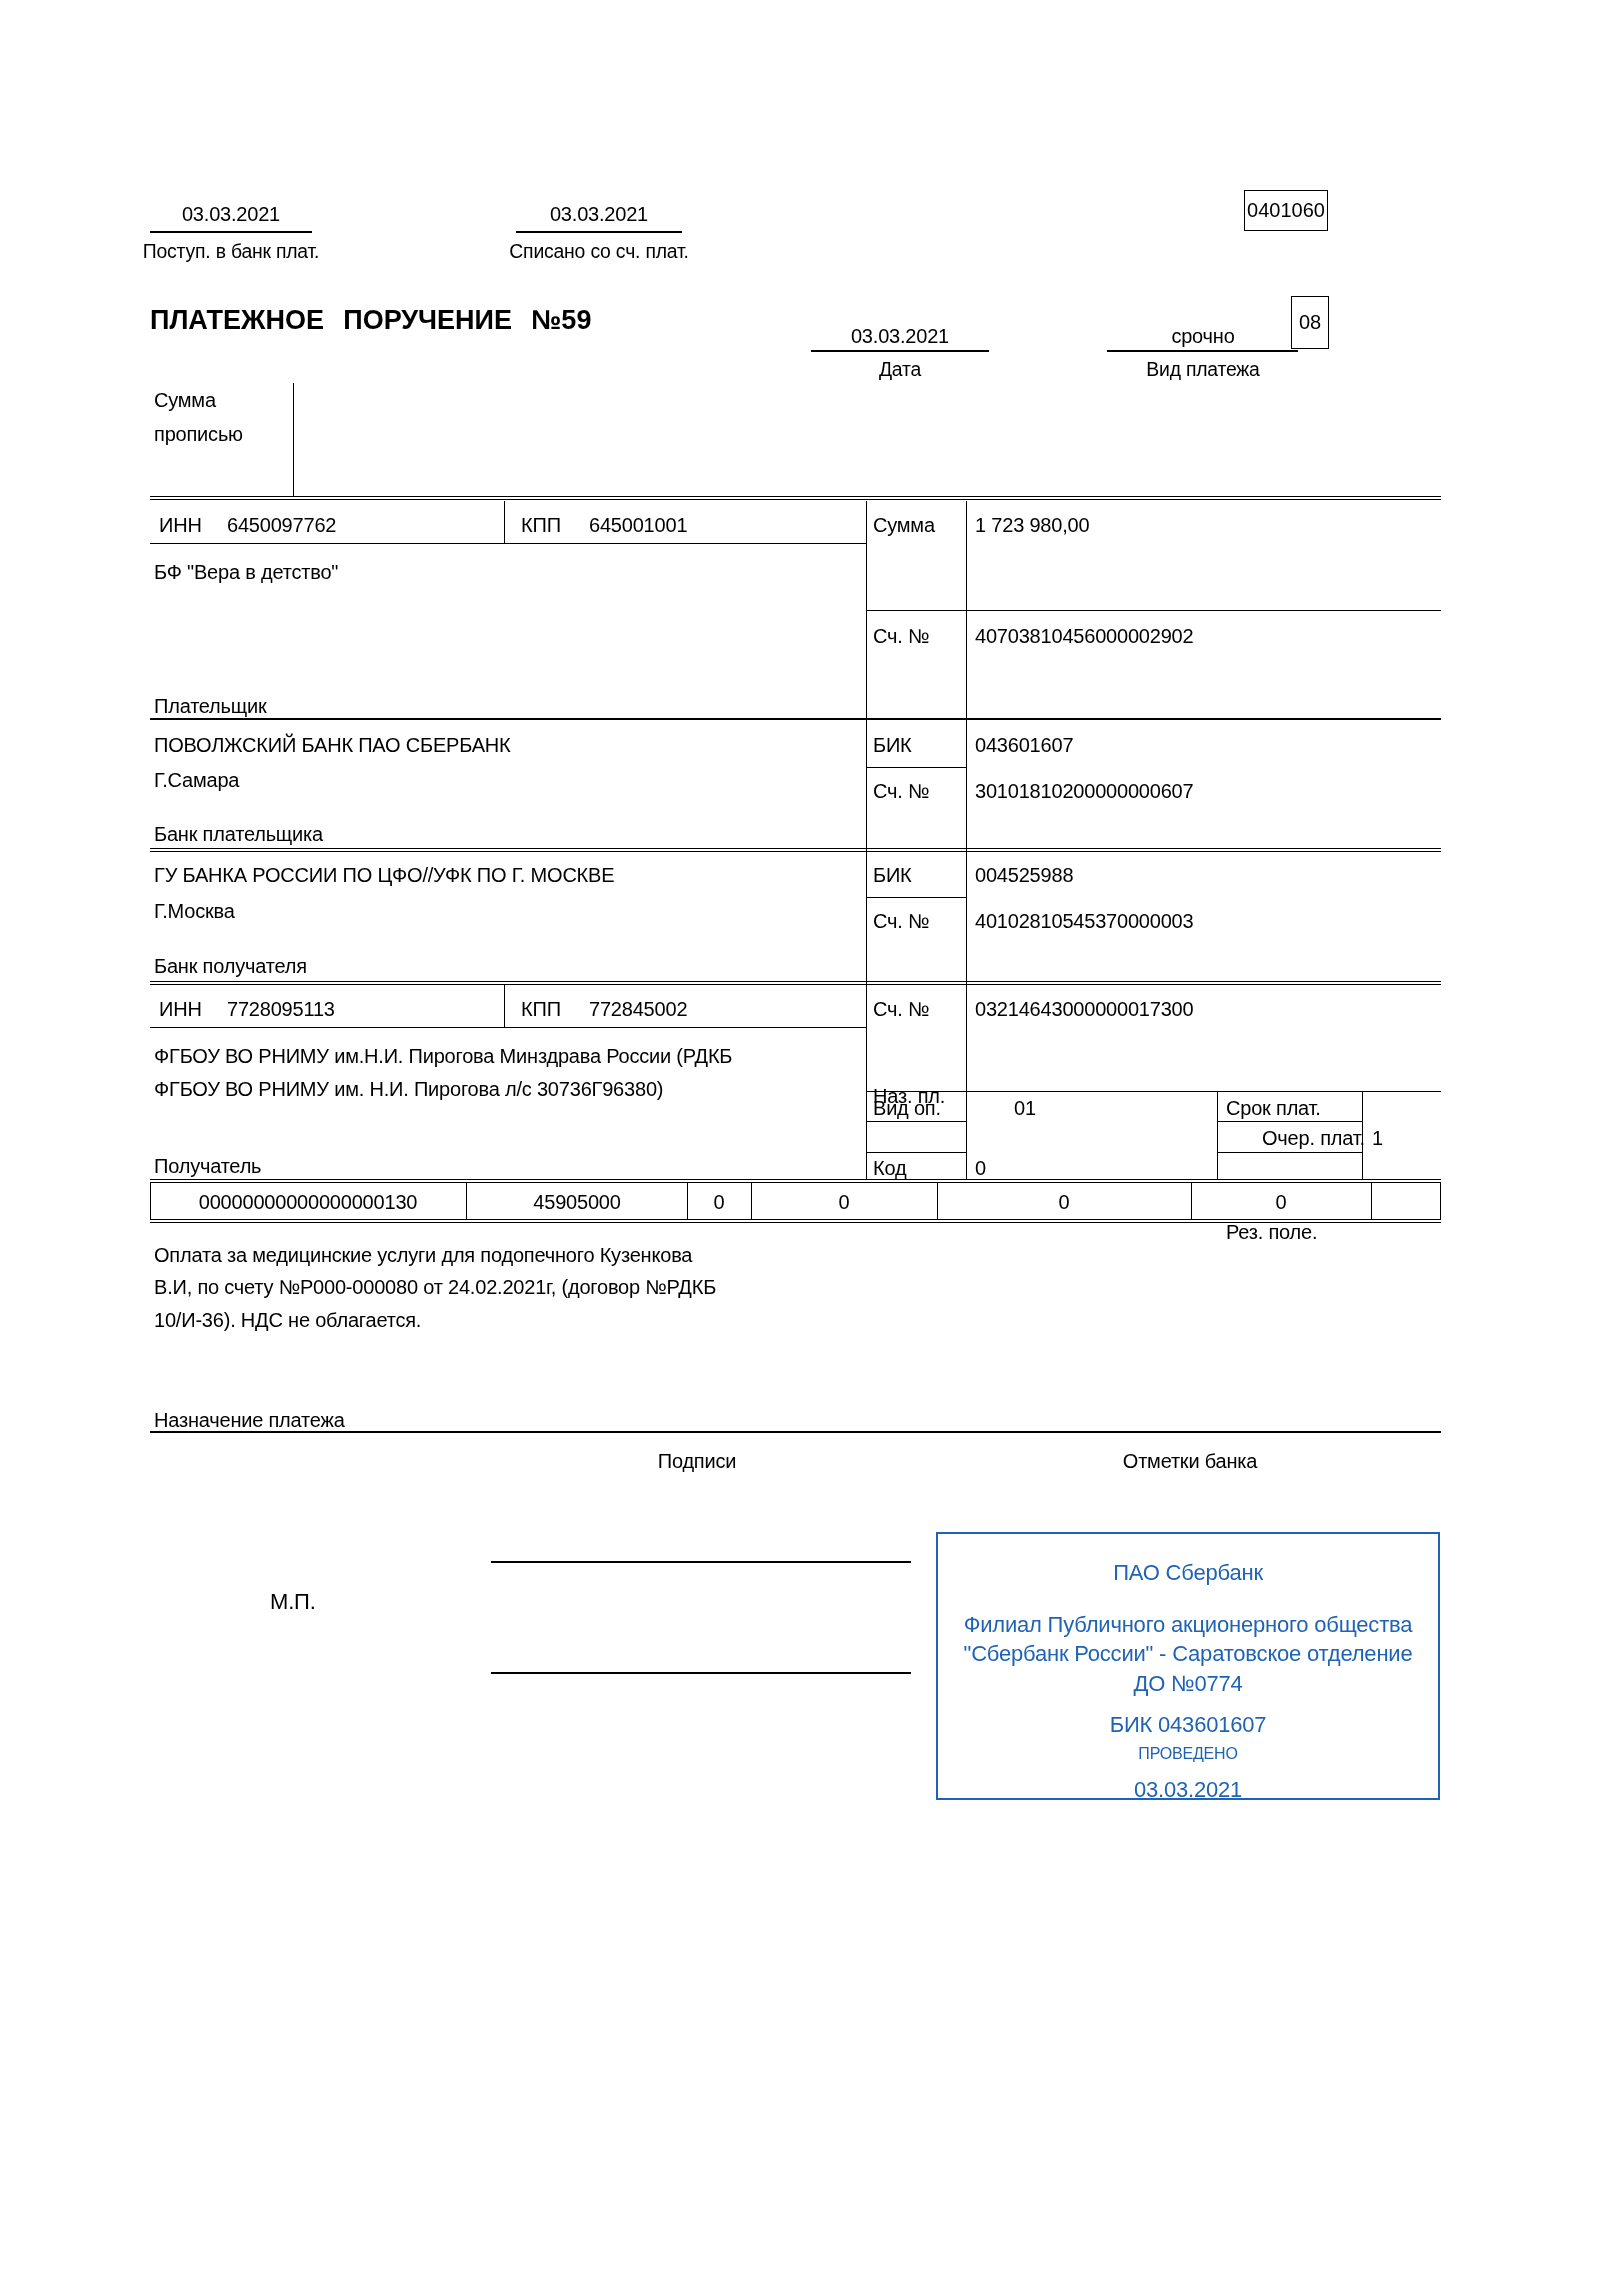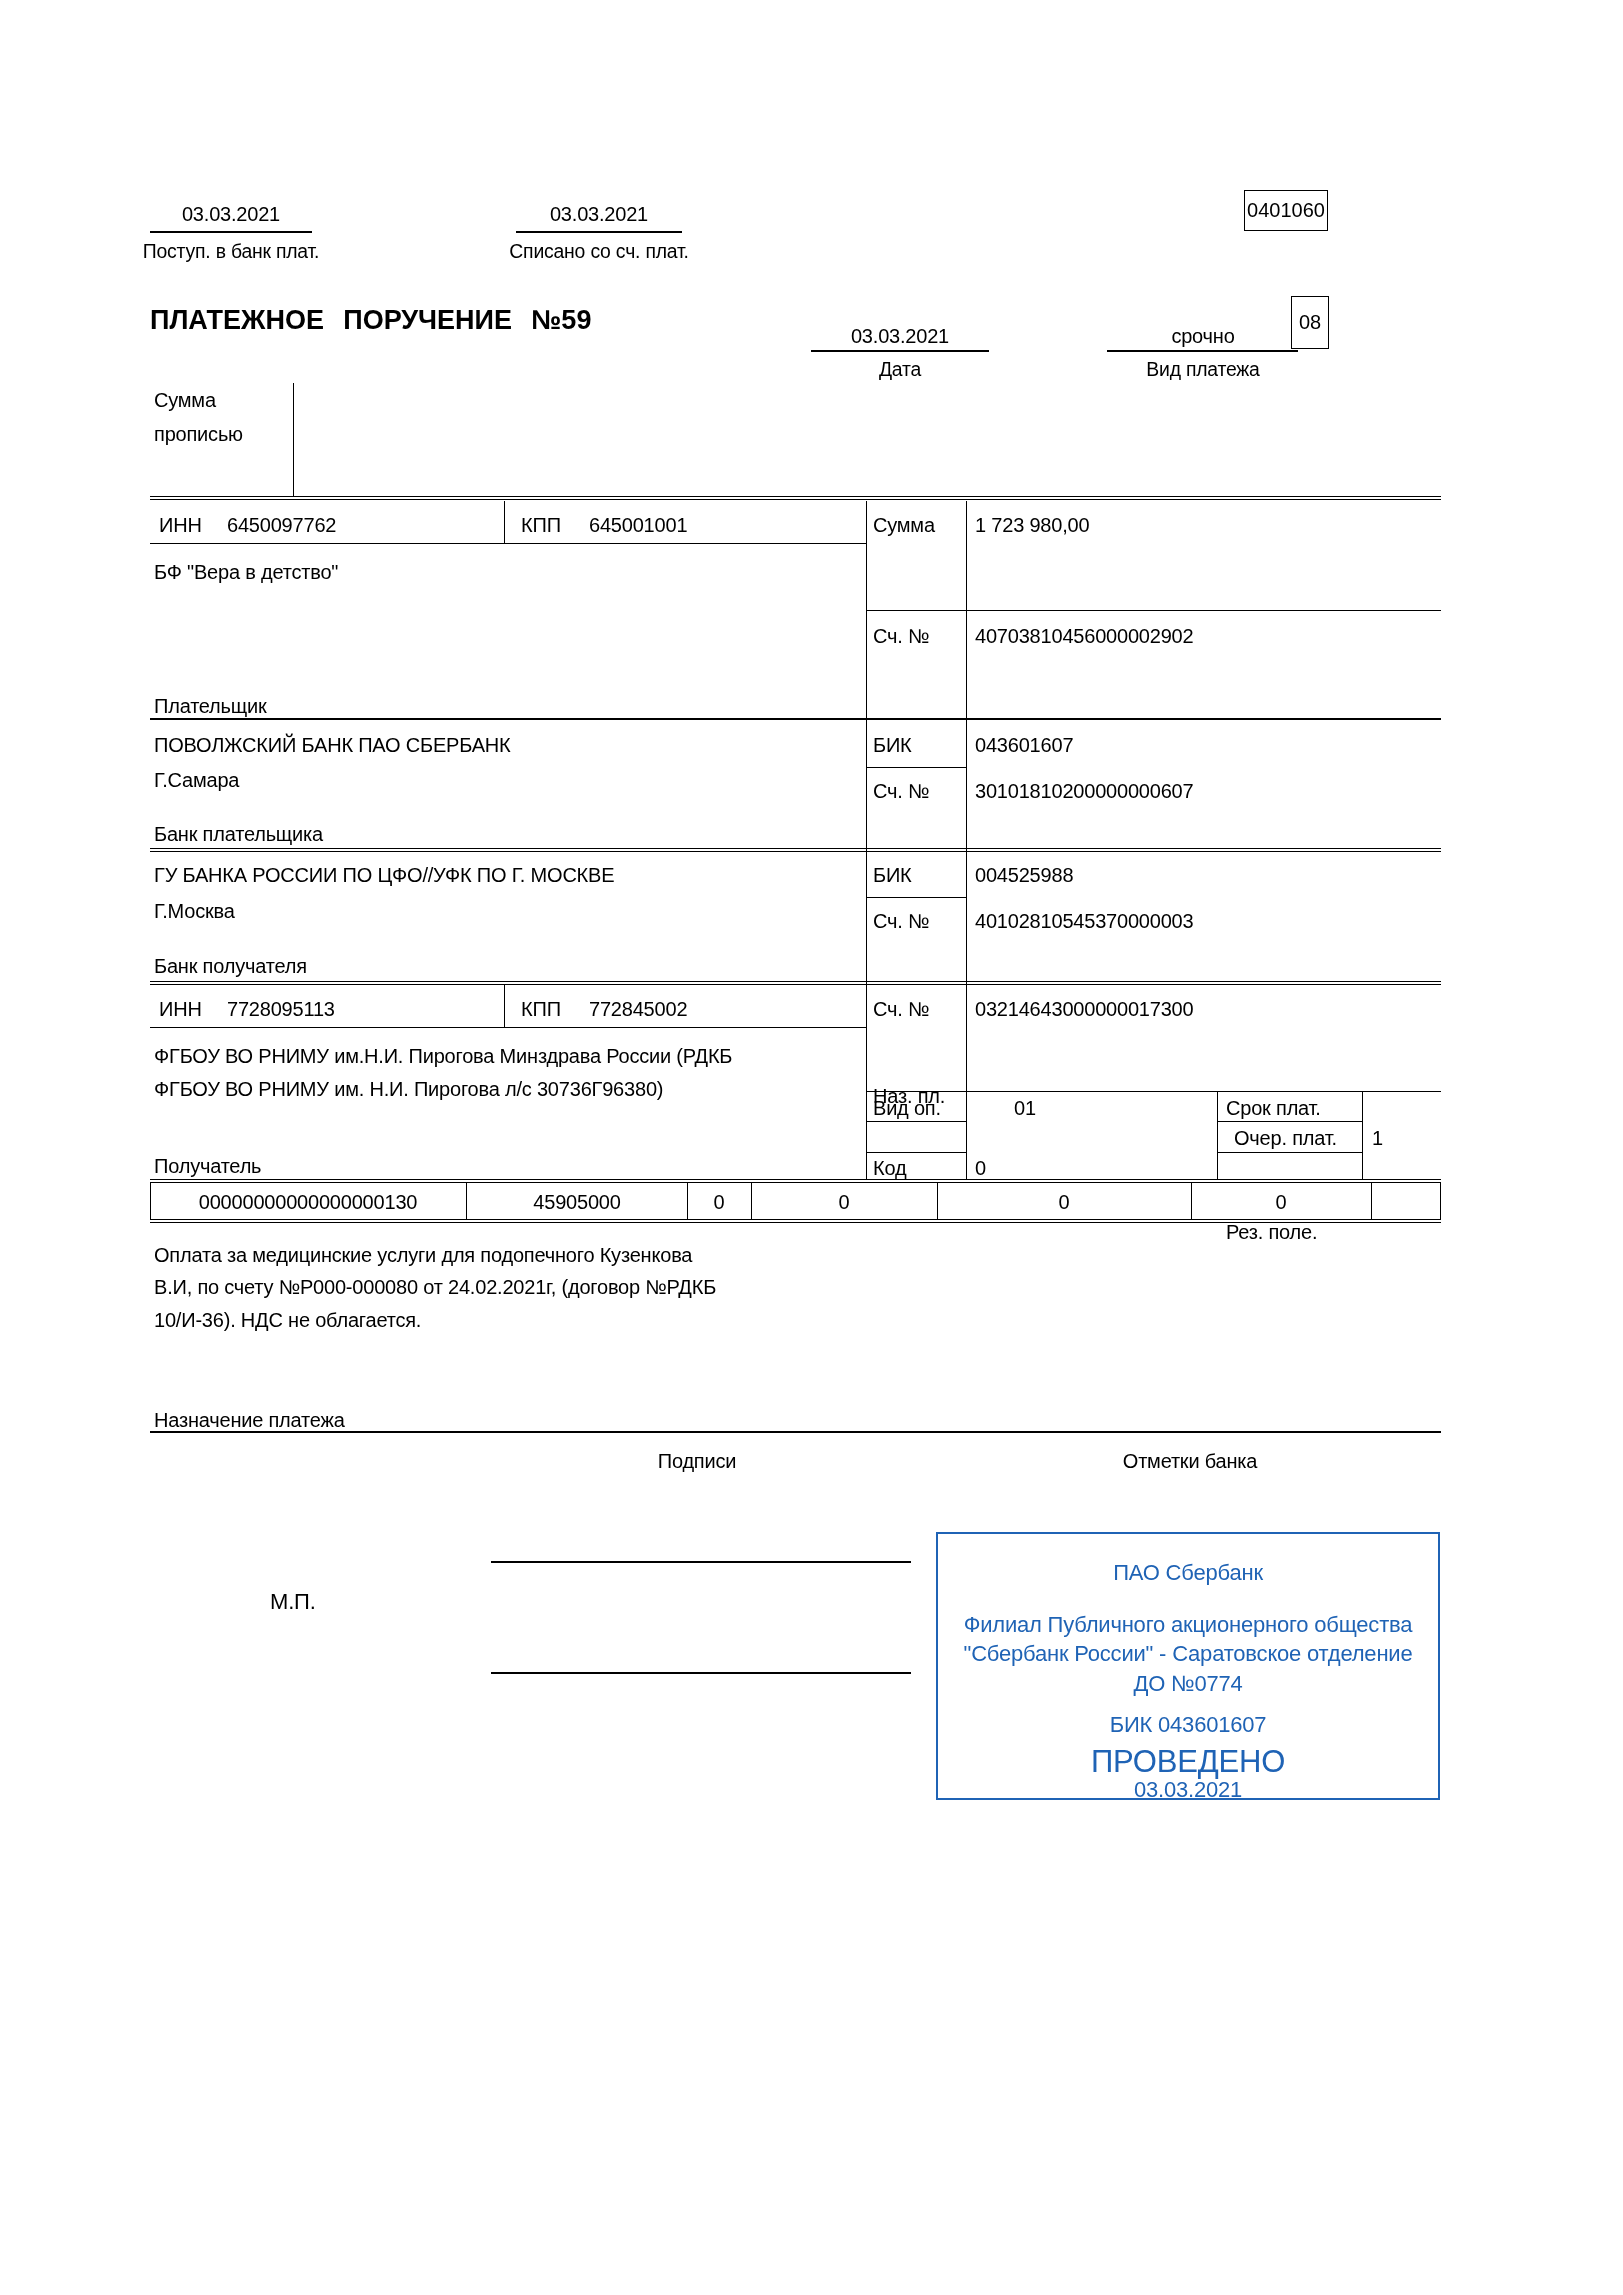--- a/index.html
+++ b/index.html
@@ -119,21 +119,21 @@
   <div class="vl" style="left:1217px; top:1091px; height:88px;"></div>
   <div class="vl" style="left:1362px; top:1091px; height:88px;"></div>
 
   <div class="t" style="left:873px; top:1097px;">Вид оп.</div>
   <div class="t" style="left:1014px; top:1097px;">01</div>
   <div class="t" style="left:1226px; top:1097px;">Срок плат.</div>
   <div class="hlt" style="left:866px; top:1121px; width:101px;"></div>
   <div class="hlt" style="left:1217px; top:1121px; width:145px;"></div>
 
   <div class="t" style="left:873px; top:1085px;">Наз. пл.</div>
-  <div class="t" style="left:1234px; top:1127px;">Очер. плат.</div>
+  <div class="t" style="left:1262px; top:1127px;">Очер. плат.</div>
   <div class="t" style="left:1372px; top:1127px;">1</div>
   <div class="hlt" style="left:866px; top:1152px; width:101px;"></div>
   <div class="hlt" style="left:1217px; top:1152px; width:145px;"></div>
 
   <div class="t" style="left:873px; top:1157px;">Код</div>
   <div class="t" style="left:975px; top:1157px;">0</div>
   <div class="t" style="left:1226px; top:1221px;">Рез. поле.</div>
 
   <div class="dl" style="left:150px; top:1179px; width:1291px;"></div>
   <div class="dl" style="left:150px; top:1219px; width:1291px;"></div>
@@ -166,18 +166,18 @@
   <div class="hl" style="left:491px; top:1561px; width:420px;"></div>
   <div class="t b" style="left:270px; top:1590px; font-size:22px;">М.П.</div>
   <div class="hl" style="left:491px; top:1672px; width:420px;"></div>
 
   <div class="stamp" style="left: 936px; top: 1532px; width: 504px; height: 268px; border-color: rgb(31, 99, 181); color: rgb(31, 99, 181);">
     <div class="t" style="top:27px;">ПАО Сбербанк</div>
     <div class="t" style="top:79px;">Филиал Публичного акционерного общества</div>
     <div class="t" style="top:108px;">"Сбербанк России" - Саратовское отделение</div>
     <div class="t" style="top:138px;">ДО №0774</div>
     <div class="t" style="top:179px;">БИК 043601607</div>
-    <div class="t b" style="top:211px; font-size:31px;">ПРОВЕДЕНО</div>
+    <div class="t b" style="top:211px; font-size:16px;">ПРОВЕДЕНО</div>
     <div class="t" style="top:244px;">03.03.2021</div>
   </div>
 
 </div>
 
 
 </body></html>

